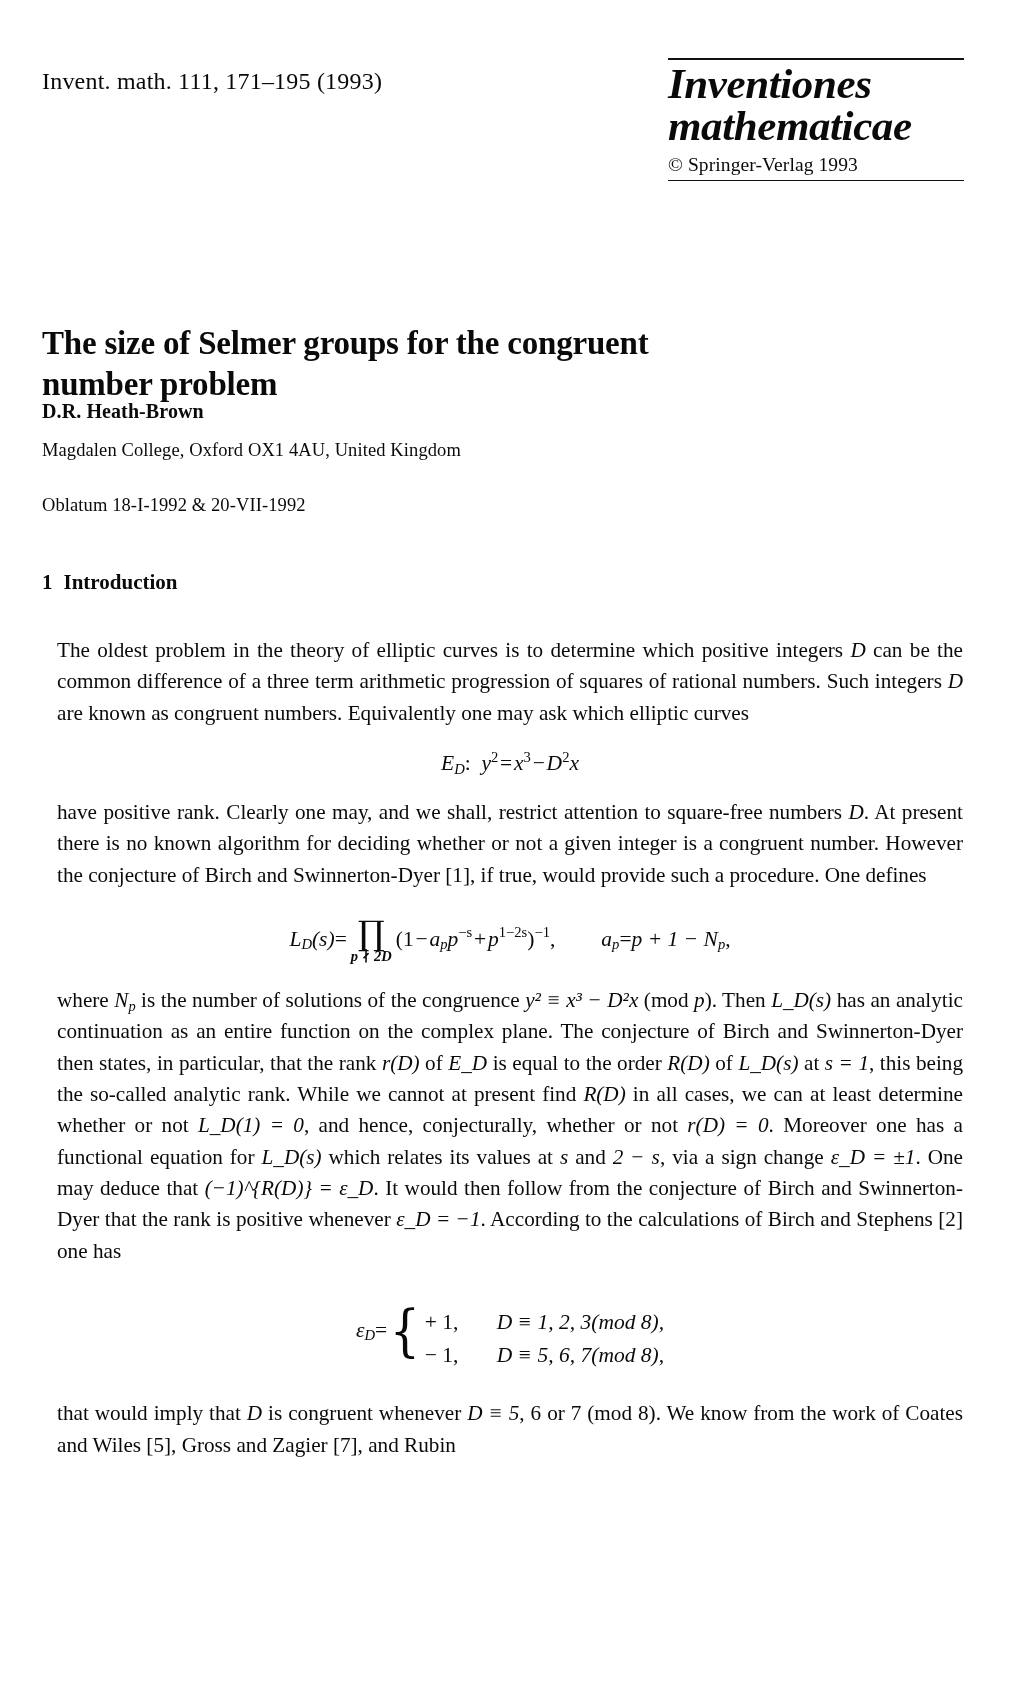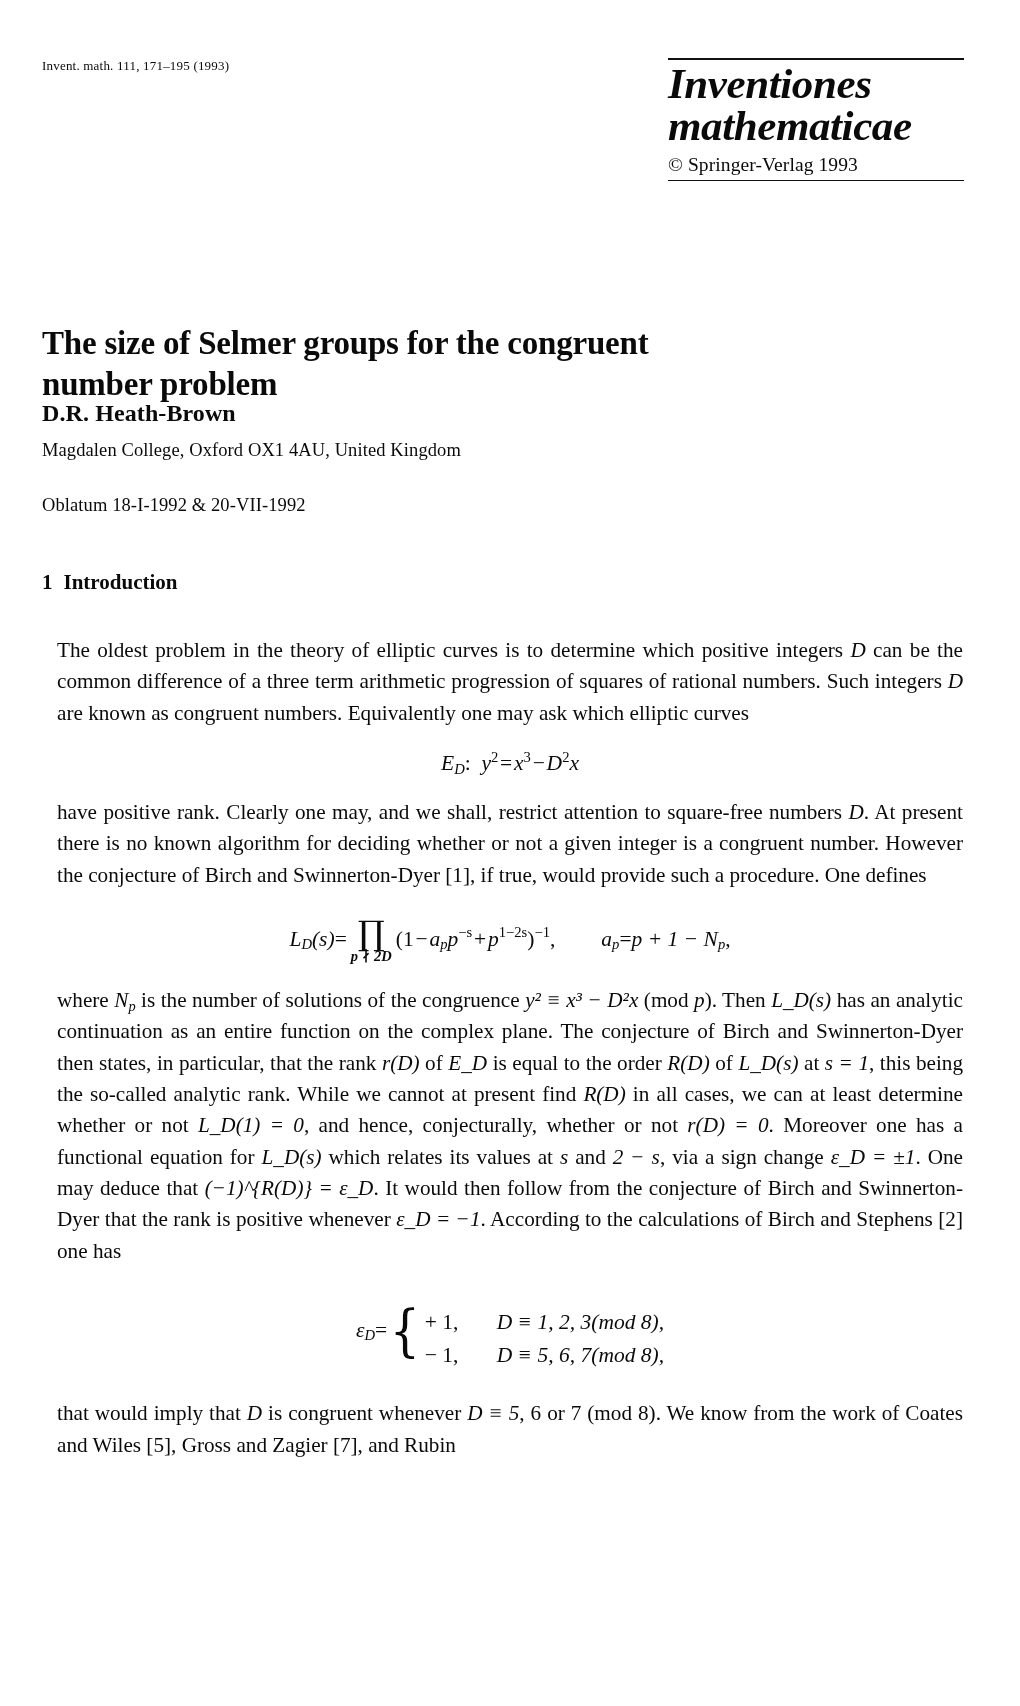--- a/index.html
+++ b/index.html
@@ -18,22 +18,22 @@
 
   .page {
     position: absolute;
     inset: 0;
   }
 
   
   .running-head {
     position: absolute;
     left: 42px;
-    top: 58px;
-    font-size: 13px;
+    top: 68px;
+    font-size: 24px;
     letter-spacing: 0.2px;
     white-space: nowrap;
   }
 
   
   .masthead {
     position: absolute;
     right: 56px;
     top: 58px;
     width: 296px;
@@ -74,21 +74,21 @@
     font-size: 33px;
     font-weight: 700;
     line-height: 1.25;
     letter-spacing: -0.2px;
     margin-top: 35px;
   }
   .author {
     position: absolute;
     left: 42px;
     top: 400px;
-    font-size: 24px;
+    font-size: 20px;
     font-weight: 700;
     letter-spacing: 0.1px;
   }
   .affiliation {
     position: absolute;
     left: 42px;
     top: 440px;
     font-size: 18.5px;
     letter-spacing: 0.1px;
     text-align: right;

